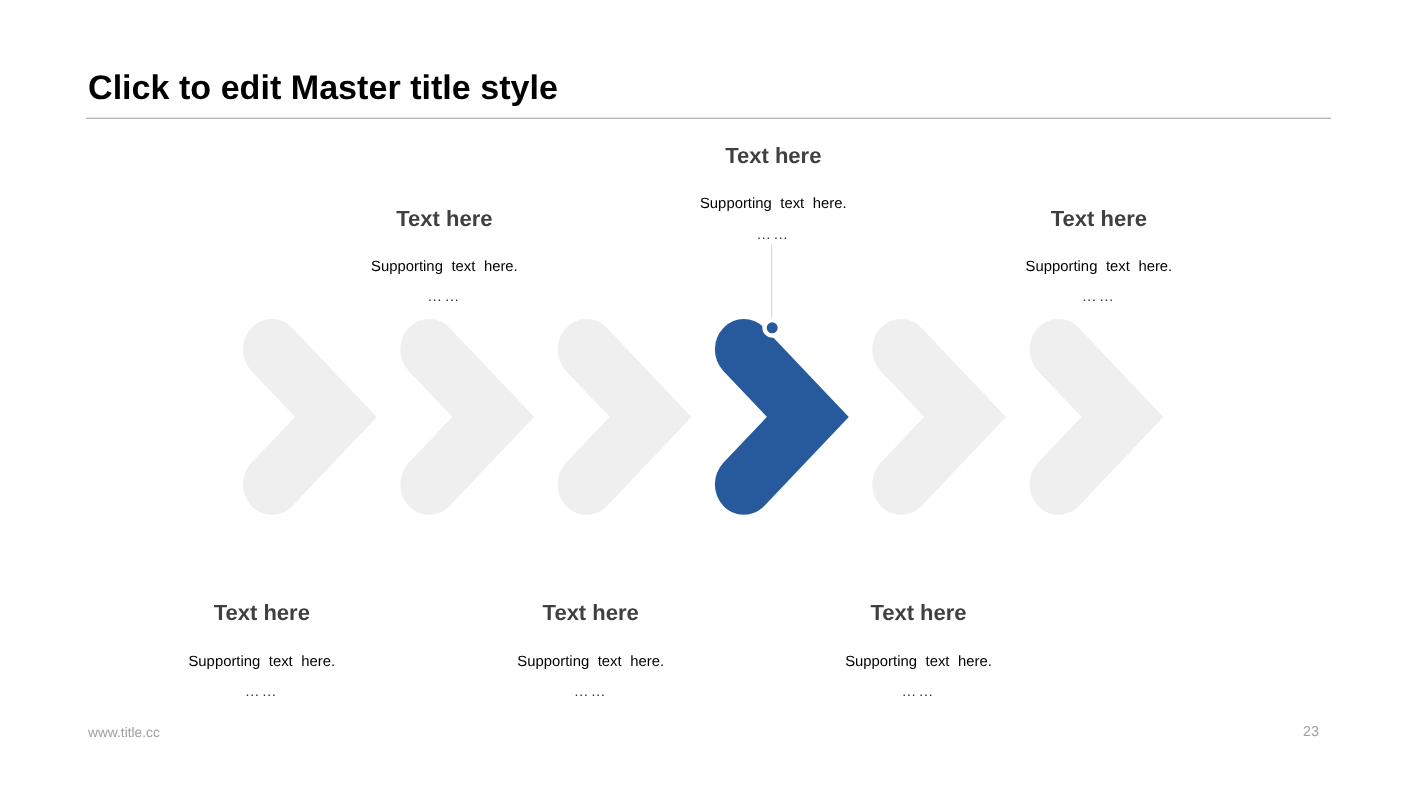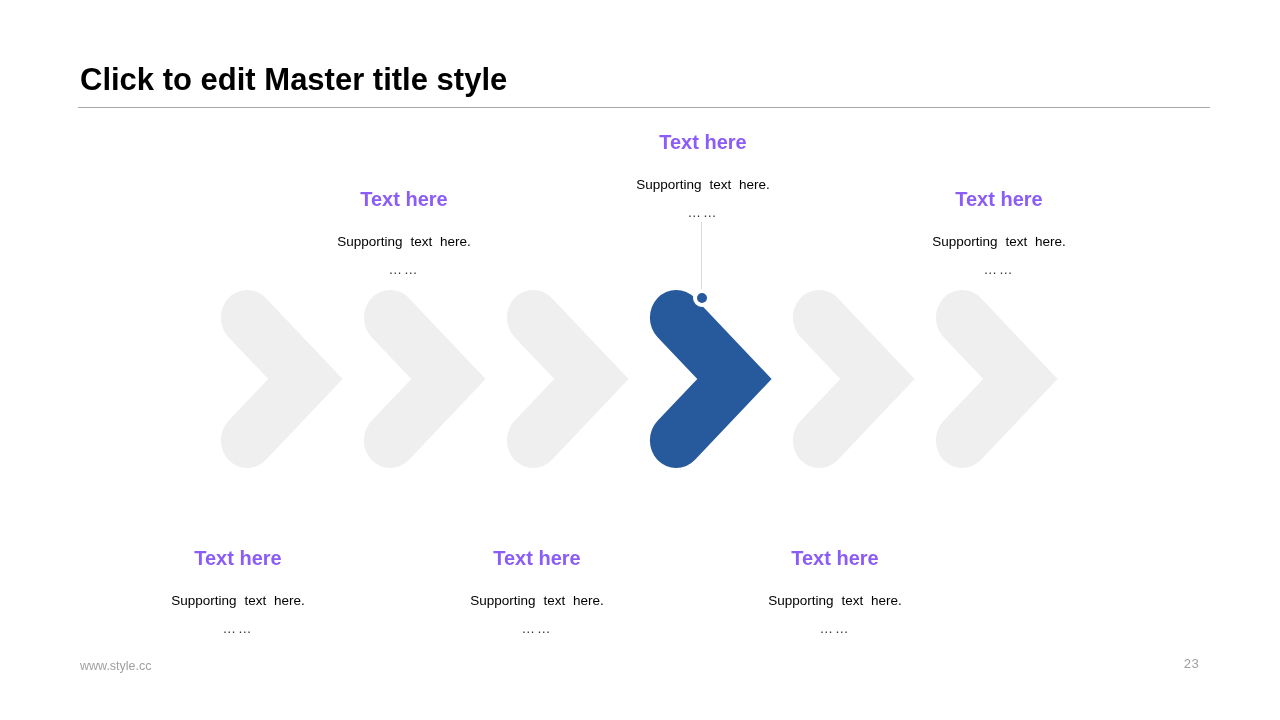--- a/index.html
+++ b/index.html
@@ -77,21 +77,21 @@
     position: absolute;
     width: 260px;
     transform: translateX(-50%);
     text-align: center;
   }
   .block-title {
     margin: 0;
     font-size: 20px;
     line-height: 1.15;
     font-weight: bold;
-    color: #8b5cf6;
+    color: #404040;
   }
   .block-support {
     margin: 24px 0 0 0;
     font-size: 13.5px;
     line-height: 1.0;
     color: #000000;
     word-spacing: 4px;
   }
   .block-more {
     margin: 13px 0 0 0;
@@ -106,21 +106,20 @@
     top: 659px;
     font-size: 12.5px;
     color: var(--footer-gray, #a0a0a0);
   }
   .footer-page {
     position: absolute;
     right: 81px;
     top: 657px;
     font-size: 13px;
     color: var(--footer-gray, #a0a0a0);
-    font-family: Liberation Mono, monospace;
   }
 </style>
 </head>
 <body>
 
 <div class="slide">
 
   <h1 class="slide-title">Click to edit Master title style</h1>
   <div class="title-rule"></div>
 
@@ -173,16 +172,16 @@
     <p class="block-title">Text here</p>
     <p class="block-support">Supporting text here.</p>
     <p class="block-more">……</p>
   </div>
   <div class="block" style="left:835px; top:547px">
     <p class="block-title">Text here</p>
     <p class="block-support">Supporting text here.</p>
     <p class="block-more">……</p>
   </div>
 
-  <span class="footer-url">www.style.cc</span>
+  <span class="footer-url">www.title.cc</span>
   <span class="footer-page">23</span>
 
 </div>
 
 </body></html>

